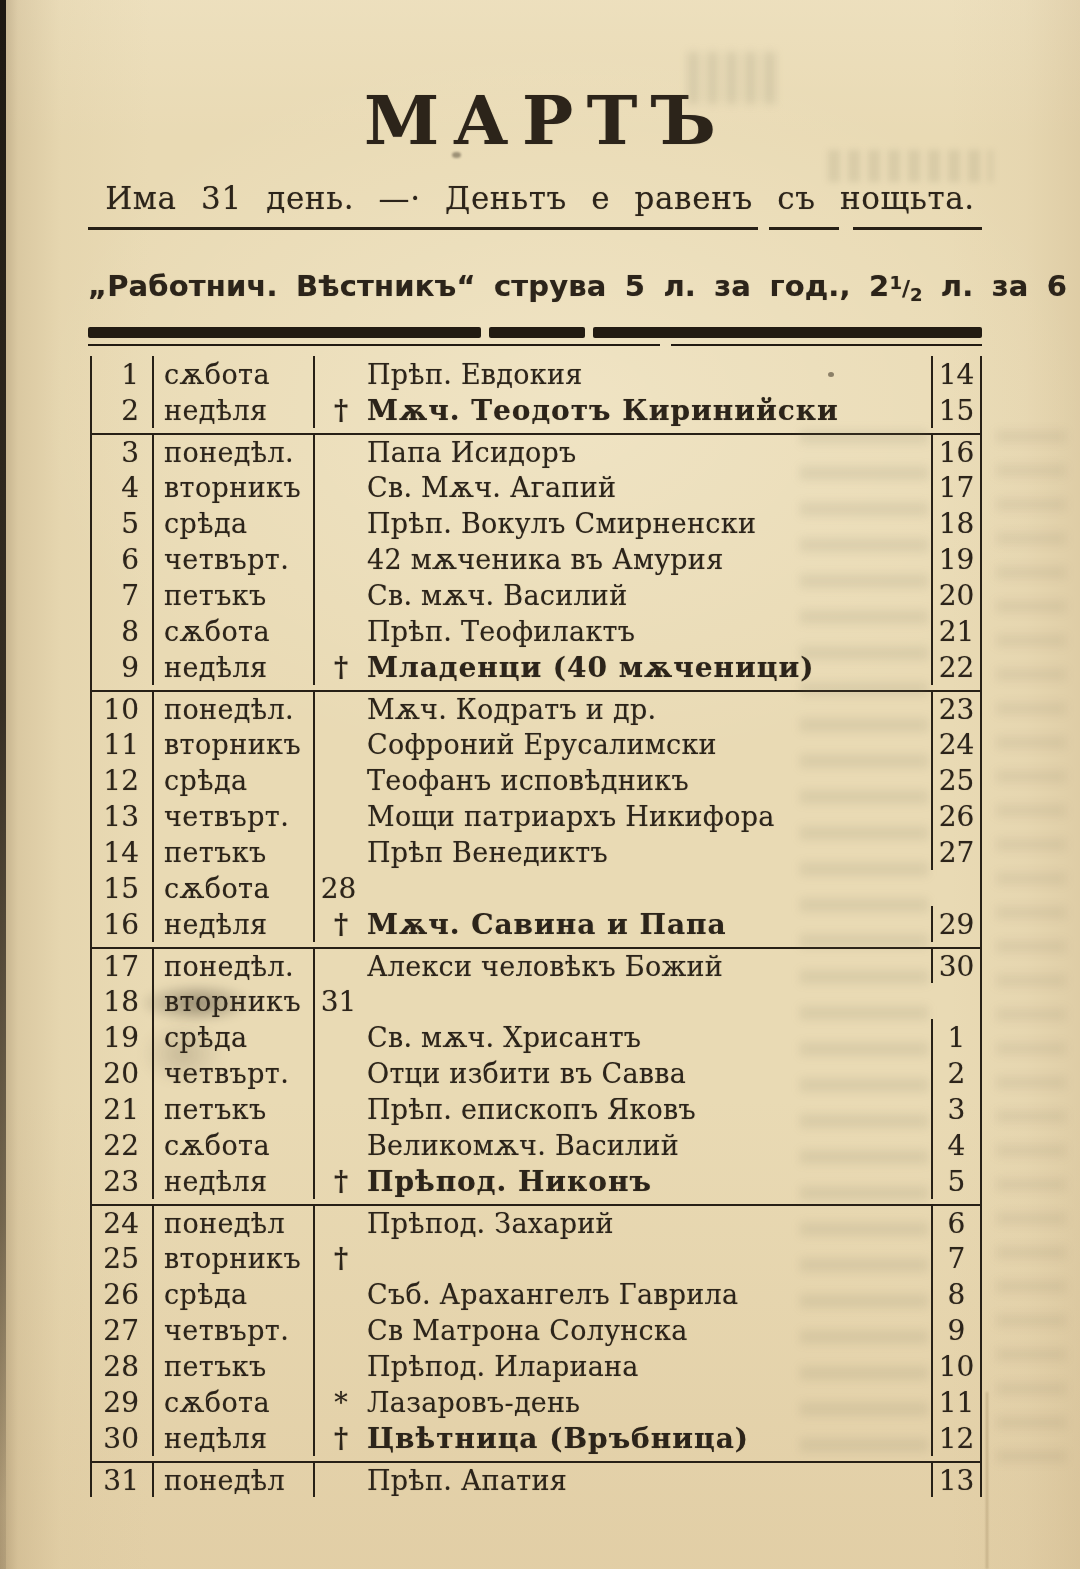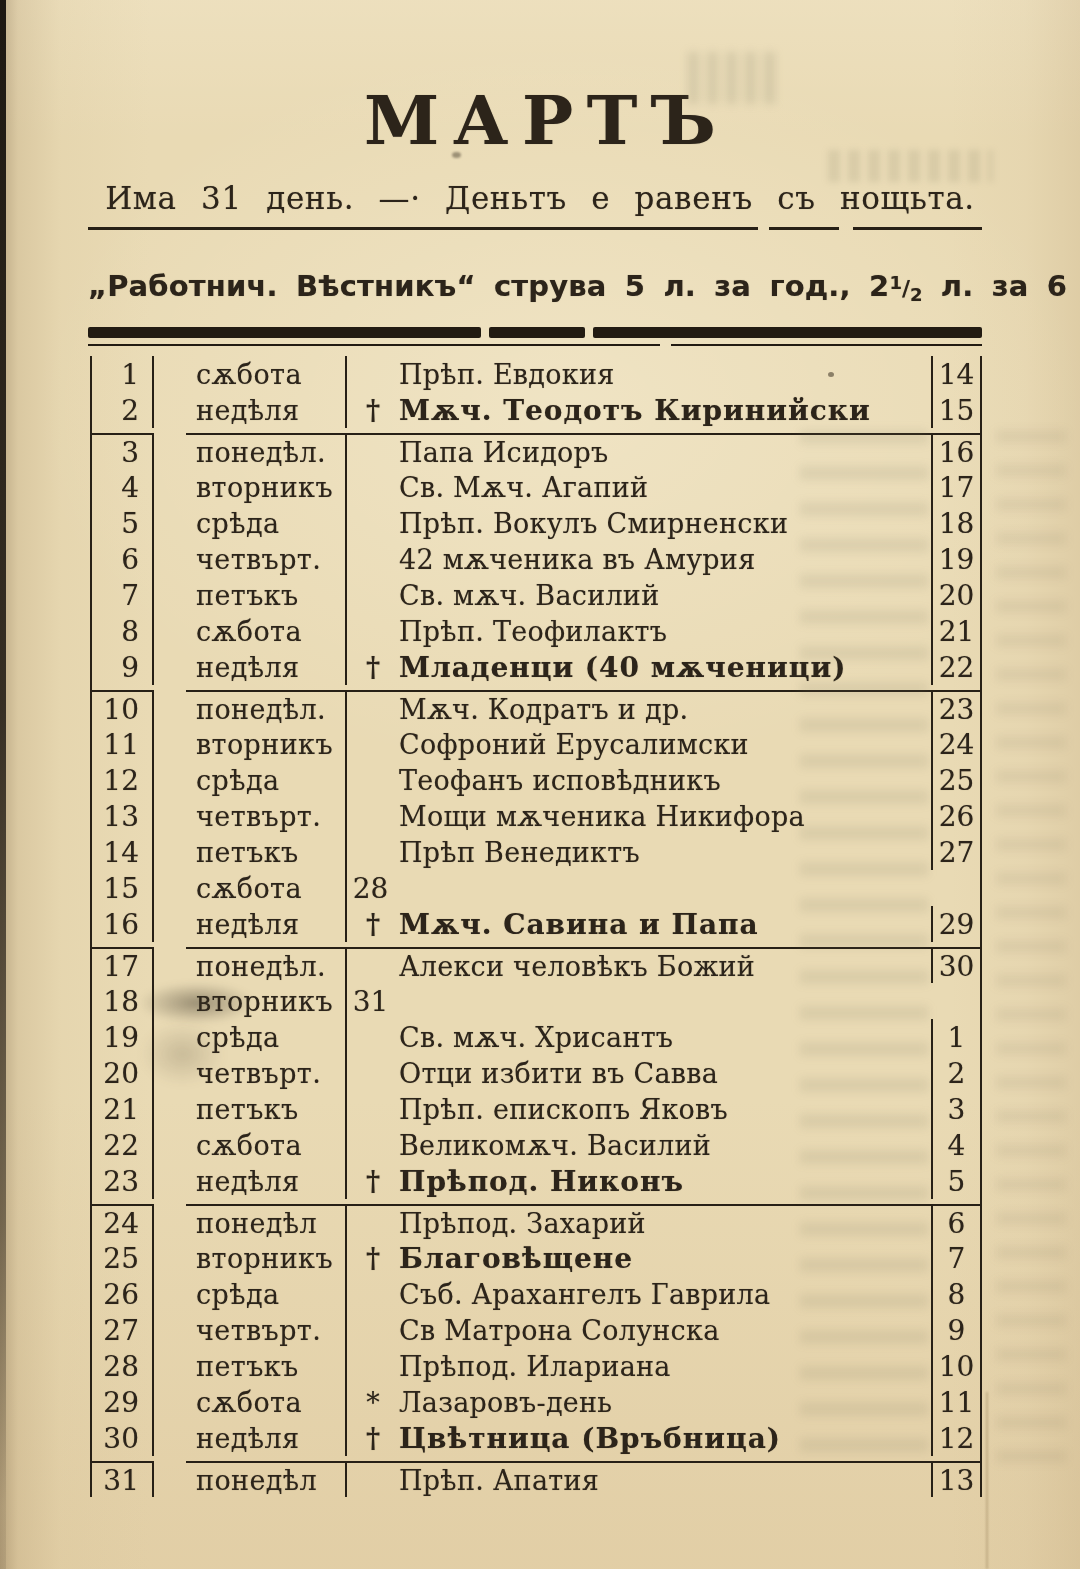--- a/index.html
+++ b/index.html
@@ -33,21 +33,21 @@
   .rule-thick .s1{flex:393;}.rule-thick .s2{flex:96;}.rule-thick .s3{flex:389;}
   .rule-under{position:absolute;top:344px;left:88px;width:894px;height:2px;
     background:linear-gradient(90deg,#221b12 0 64%, rgba(0,0,0,0) 64% 65.2%, #221b12 65.2% 100%);}
   .cal-table{position:absolute;top:356px;left:90px;width:892px;box-sizing:border-box;
     border-left:2px solid #272016;border-right:2px solid #272016;}
   .row{display:flex;height:36px;}
   .row.group-start{margin-top:5px;}
   .row.group-start .c{border-top:2px solid #272016;}
   .c{box-sizing:border-box;display:flex;align-items:center;overflow:hidden;}
   .day{width:62px;justify-content:flex-end;padding-right:13px;border-right:2px solid #272016;font-size:28px;}
-  .wd{width:161px;padding-left:10px;border-right:2px solid #272016;font-size:27px;letter-spacing:0.015em;margin-left:32px;}
+  .wd{width:161px;padding-left:10px;border-right:2px solid #272016;font-size:27px;letter-spacing:0.015em;}
   .feast{flex:1;border-right:2px solid #272016;font-size:27px;}
   .marker{width:52px;text-align:center;font-size:27px;flex:none;}
   .fname{letter-spacing:0.01em;white-space:nowrap;}
   .osd{width:47px;justify-content:center;font-size:28px;}
   .row.bold .fname,.row.bold .marker{font-weight:bold;}
   .row.bold .fname{font-size:28px;letter-spacing:0.035em;}
   .cal-table,.title,.subtitle,.ad{text-shadow:0 0 1px rgba(44,36,26,0.35);}
   
   .smudge-a{position:absolute;left:138px;top:982px;width:118px;height:42px;border-radius:50%;
     background:radial-gradient(ellipse, rgba(55,48,35,0.45), rgba(55,48,35,0) 70%);filter:blur(3px);z-index:4;}
@@ -216,21 +216,21 @@
           <span class="fname">Теофанъ исповѣдникъ</span>
         </div>
         <div class="c osd">25</div>
       </div>
 
       <div class="row">
         <div class="c day">13</div>
         <div class="c wd">четвърт.</div>
         <div class="c feast">
           <span class="marker"></span>
-          <span class="fname">Мощи мѫченика Никифора</span>
+          <span class="fname">Мощи патриархъ Никифора</span>
         </div>
         <div class="c osd">26</div>
       </div>
 
       <div class="row">
         <div class="c day">14</div>
         <div class="c wd">петъкъ</div>
         <div class="c feast">
           <span class="marker"></span>
           <span class="fname">Прѣп Венедиктъ</span>
@@ -328,21 +328,20 @@
           <span class="fname">Прѣпод. Захарий</span>
         </div>
         <div class="c osd">6</div>
       </div>
 
       <div class="row bold">
         <div class="c day">25</div>
         <div class="c wd">вторникъ</div>
         <div class="c feast">
           <span class="marker">†</span>
-          <span class="fname">Благовѣщене</span>
         </div>
         <div class="c osd">7</div>
       </div>
 
       <div class="row">
         <div class="c day">26</div>
         <div class="c wd">срѣда</div>
         <div class="c feast">
           <span class="marker"></span>
           <span class="fname">Съб. Арахангелъ Гаврила</span>

